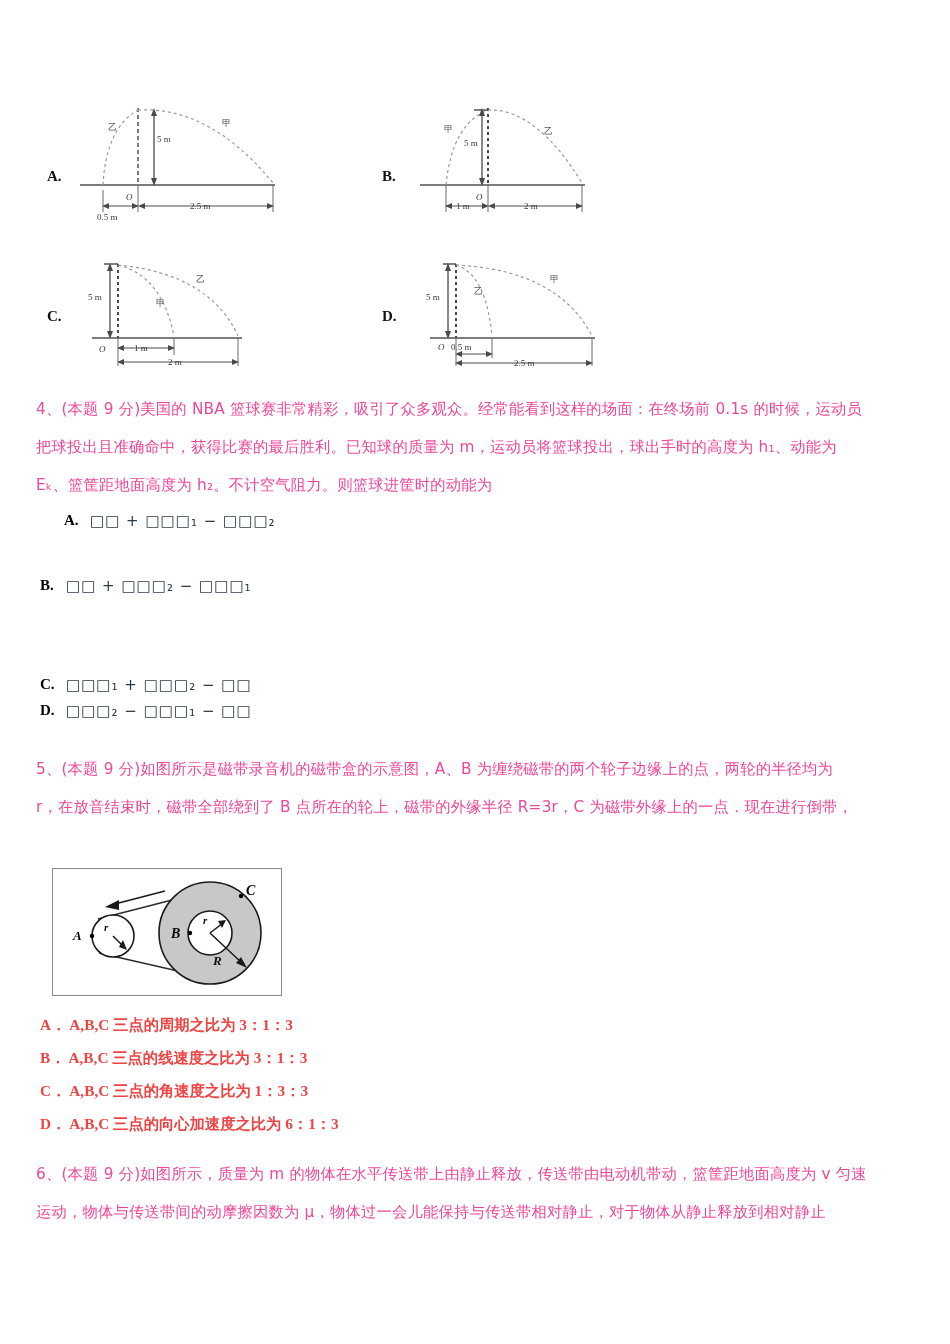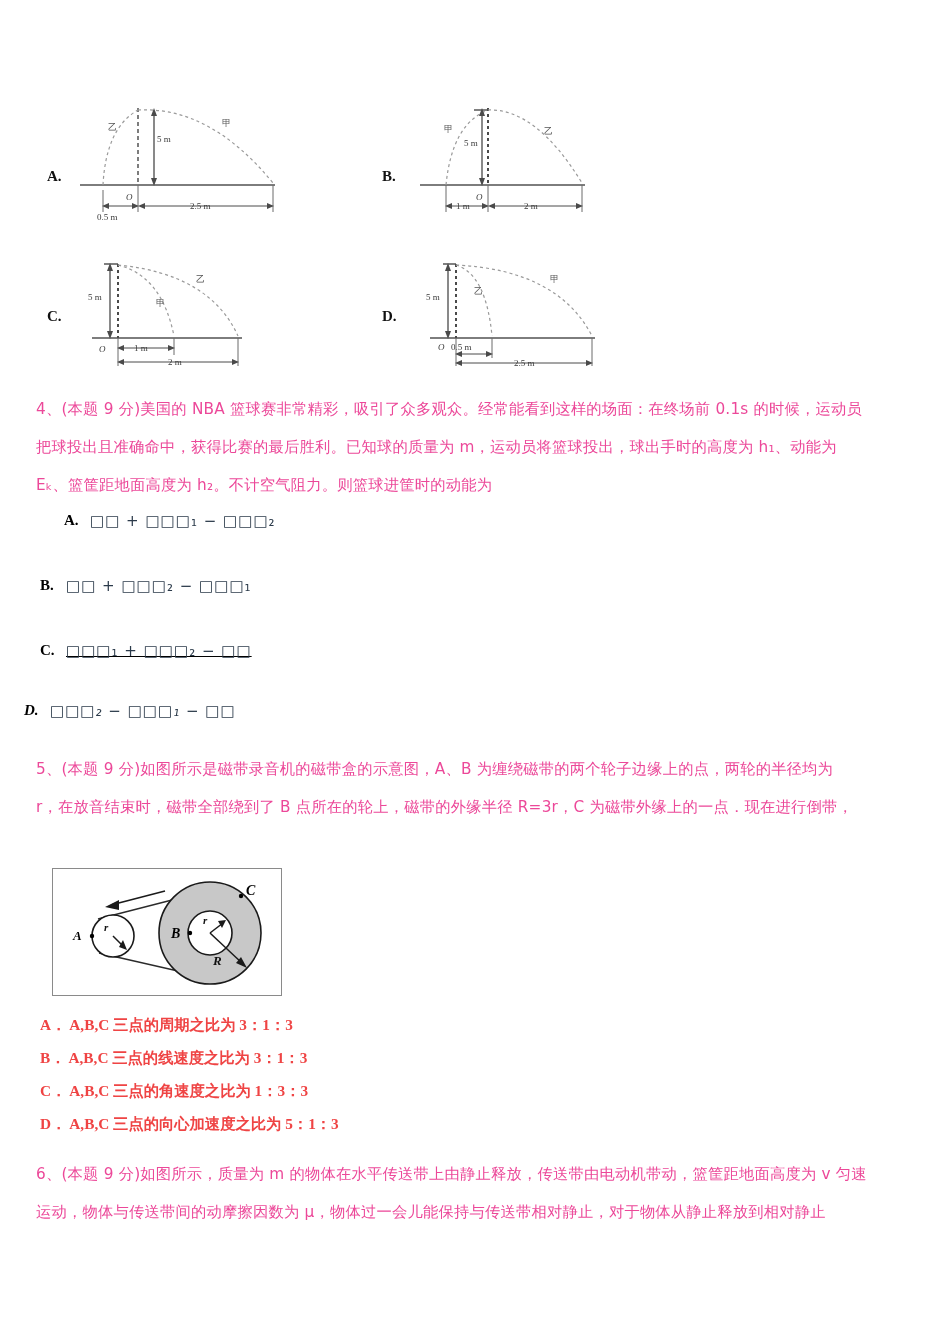--- a/index.html
+++ b/index.html
@@ -263,24 +263,24 @@
       <span class="cjk">Eₖ、篮筐距地面高度为 h₂。不计空气阻力。则篮球进筐时的动能为</span>
     </div>
   </div>
 
   <div class="opt-row" style="left:40px; top:512px;margin-left:24px;">
     <span class="lab">A.</span><span class="tofu">□□ + □□□₁ − □□□₂</span>
   </div>
   <div class="opt-row" style="left:40px; top:577px;">
     <span class="lab">B.</span><span class="tofu">□□ + □□□₂ − □□□₁</span>
   </div>
-  <div class="opt-row" style="left:40px; top:642px;text-decoration:underline;">
+  <div class="opt-row" style="left:40px; top:676px;">
     <span class="lab">C.</span><span class="tofu">□□□₁ + □□□₂ − □□</span>
   </div>
-  <div class="opt-row" style="left:24px; top:702px;font-style:italic;">
+  <div class="opt-row" style="left:40px; top:702px;">
     <span class="lab">D.</span><span class="tofu">□□□₂ − □□□₁ − □□</span>
   </div>
 
   <div class="qtext" style="left:36px; top:750px; width:888px;">
     <div style="white-space:nowrap;">
       <span class="cjk">5、</span><span class="cjk">(本题 9 分)</span><span class="cjk">如图所示是磁带录音机的磁带盒的示意图，A、B 为缠绕磁带的两个轮子边缘上的点，两轮的半径均为</span>
     </div>
     <div style="white-space:nowrap;">
       <span class="cjk">r，在放音结束时，磁带全部绕到了 B 点所在的轮上，磁带的外缘半径 R=3r，C 为磁带外缘上的一点．现在进行倒带，</span>
     </div>
@@ -320,21 +320,21 @@
       <text x="160" y="96" font-family="Liberation Serif, serif" font-style="italic" font-weight="bold" font-size="13" fill="#111">R</text>
 
       <circle cx="188" cy="27" r="2.2" fill="#000"></circle>
       <text x="193" y="26" font-family="Liberation Serif, serif" font-style="italic" font-weight="bold" font-size="14" fill="#000">C</text>
     </svg>
   </div>
 
   <div class="opt-plain" style="left:40px; top:1015px;">A． A,B,C 三点的周期之比为 3：1：3</div>
   <div class="opt-plain" style="left:40px; top:1048px;">B． A,B,C 三点的线速度之比为 3：1：3</div>
   <div class="opt-plain" style="left:40px; top:1081px;">C． A,B,C 三点的角速度之比为 1：3：3</div>
-  <div class="opt-plain" style="left:40px; top:1114px;">D． A,B,C 三点的向心加速度之比为 5：1：3</div>
+  <div class="opt-plain" style="left:40px; top:1114px;">D． A,B,C 三点的向心加速度之比为 6：1：3</div>
 
   <div class="qtext" style="left:36px; top:1155px; width:888px;">
     <div style="white-space:nowrap;">
       <span class="cjk">6、</span><span class="cjk">(本题 9 分)</span><span class="cjk">如图所示，质量为 m 的物体在水平传送带上由静止释放，传送带由电动机带动，篮筐距地面高度为 v 匀速</span>
     </div>
     <div style="white-space:nowrap;">
       <span class="cjk">运动，物体与传送带间的动摩擦因数为 μ，物体过一会儿能保持与传送带相对静止，对于物体从静止释放到相对静止</span>
     </div>
   </div>
 

